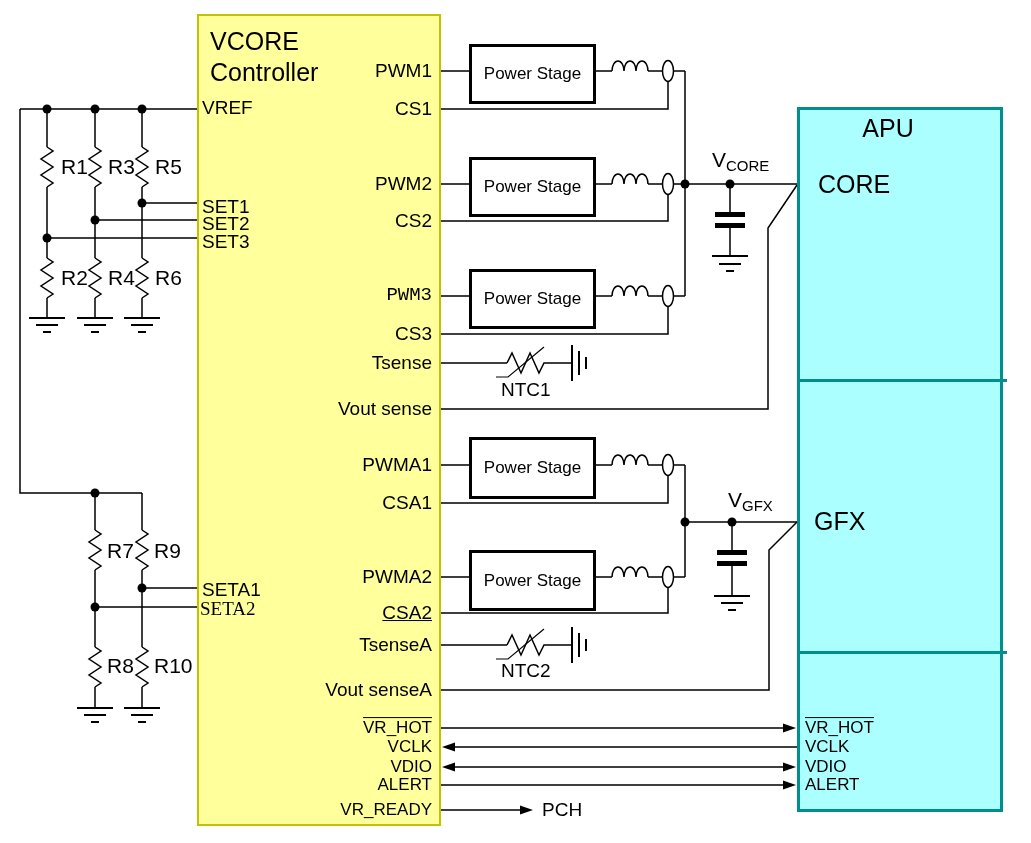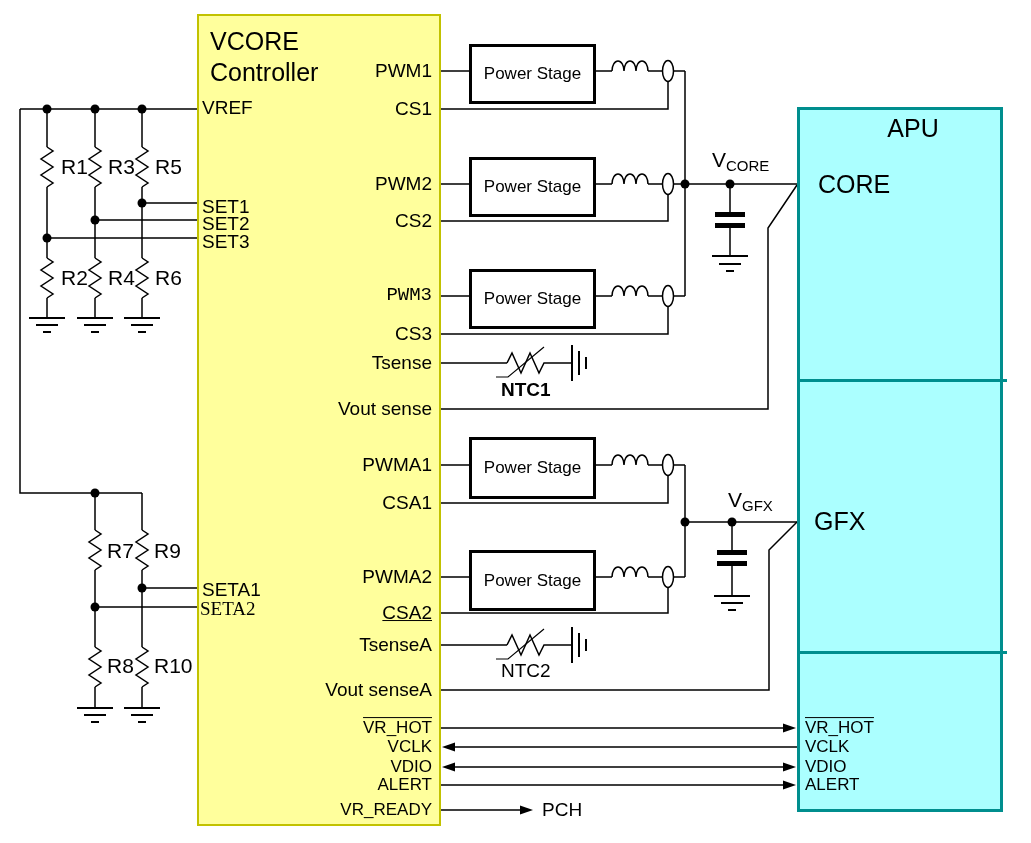--- a/index.html
+++ b/index.html
@@ -25,21 +25,21 @@
   .lbl{position:absolute;z-index:4;white-space:nowrap;transform:translateY(-50%);line-height:1.05;}
   .pin{font-size:19px;}
   .sig{font-size:17px;}
   .rlbl{font-size:21px;}
   .title{font-size:25px;}
   .big{font-size:25px;}
   .right-al{text-align:right;}
   .overlined{text-decoration:overline;}
   .vlabel{font-size:21px;}
   .vlabel .sub{font-size:15px;vertical-align:-4px;}
-  .apu-title{left:797px;width:232px;text-align:center;}
+  .apu-title{left:772px;width:232px;text-align:center;}
 </style>
 </head>
 <body>
 
 <div class="canvas">
 
   <svg class="wires" width="1031" height="843" viewBox="0 0 1031 843" fill="none" stroke="#000" stroke-width="1.5">
 
     <g>
       <path d="M20,109 H197 M20,109 V493 H142"></path>
@@ -196,21 +196,21 @@
   <div class="lbl big" style="left:814px;top:521px;">GFX</div>
   <div class="lbl sig overlined" style="left:805px;top:728px;">VR_HOT</div>
   <div class="lbl sig" style="left:805px;top:747px;">VCLK</div>
   <div class="lbl sig" style="left:805px;top:767px;">VDIO</div>
   <div class="lbl sig" style="left:805px;top:785px;">ALERT</div>
 
   <div class="lbl vlabel" style="left:712px;top:161px;"><span>V</span><span class="sub">CORE</span></div>
   <div class="lbl vlabel" style="left:728px;top:501px;"><span>V</span><span class="sub">GFX</span></div>
   <div class="lbl pin" style="left:542px;top:810px;">PCH</div>
 
-  <div class="lbl pin" style="left:501px;top:390px;font-weight:bold;">NTC1</div>
+  <div class="lbl pin" style="left:501px;top:390px;">NTC1</div>
   <div class="lbl pin" style="left:501px;top:671px;">NTC2</div>
 
   <div class="lbl rlbl" style="left:61px;top:167px;">R1</div>
   <div class="lbl rlbl" style="left:61px;top:278px;">R2</div>
   <div class="lbl rlbl" style="left:108px;top:167px;">R3</div>
   <div class="lbl rlbl" style="left:108px;top:278px;">R4</div>
   <div class="lbl rlbl" style="left:155px;top:167px;">R5</div>
   <div class="lbl rlbl" style="left:155px;top:278px;">R6</div>
   <div class="lbl rlbl" style="left:107px;top:551px;">R7</div>
   <div class="lbl rlbl" style="left:107px;top:666px;">R8</div>

